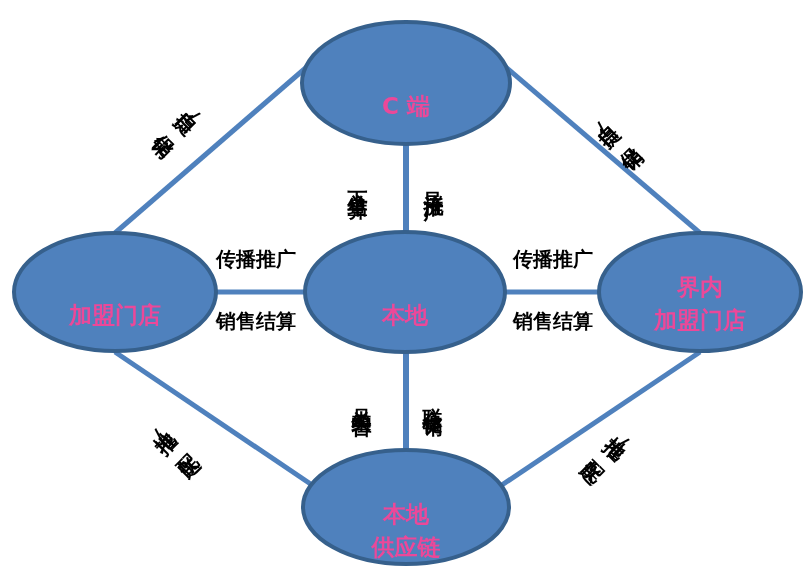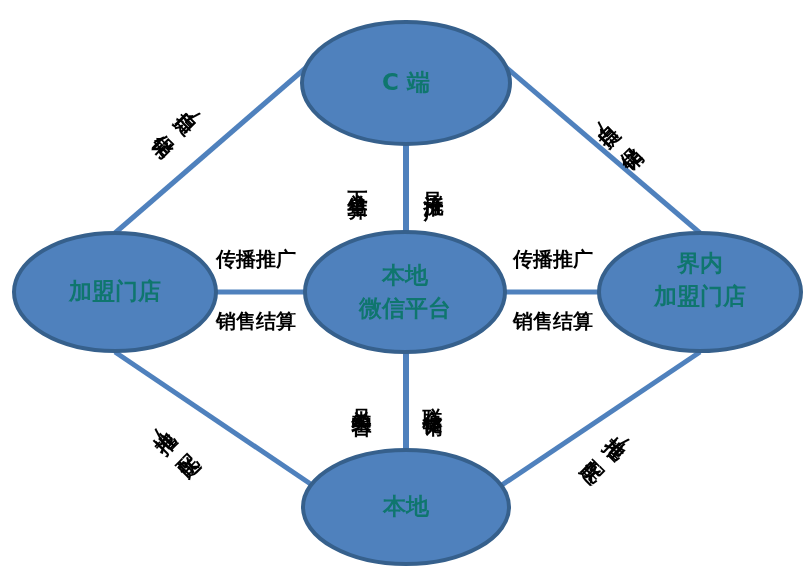--- a/index.html
+++ b/index.html
@@ -16,26 +16,27 @@
   .connector{stroke:#4f81bd;fill:none;}
   .connector.v{stroke-width:6;}
   .connector.h{stroke-width:5;}
   .connector.d{stroke-width:5;}
   .node-ellipse{fill:#4f81bd;stroke:#36608c;stroke-width:4;}
 
   
   .node-text{
     position:absolute;
     transform:translate(-50%,-50%);
-    color:#0f766e;
+    color:#ec4899;
     font-weight:bold;
     font-size:23px;
     line-height:1.45;
     text-align:center;
     white-space:nowrap;
+    margin-top:24px;
   }
   .nt-top   {left:406px;top:83px;}
   .nt-left  {left:115px;top:292px;}
   .nt-center{left:405px;top:292px;}
   .nt-right {left:700px;top:280px;}
   .nt-bottom{left:406px;top:507px;}
 
   
   .edge-label{
     position:absolute;
@@ -91,28 +92,28 @@
   </svg>
 
   <div class="node-text nt-top">
     <div>C 端</div>
   </div>
   <div class="node-text nt-left">
     <div>加盟门店</div>
   </div>
   <div class="node-text nt-center">
     <div>本地</div>
-    <div>微信平台</div>
   </div>
   <div class="node-text nt-right">
     <div>界内</div>
     <div>加盟门店</div>
   </div>
   <div class="node-text nt-bottom">
     <div>本地</div>
+    <div>供应链</div>
   </div>
 
   <div class="edge-label vert rot-cw lbl-tl">自提/促销</div>
   <div class="edge-label vert rot-ccw lbl-tr">自提/促销</div>
 
   <div class="edge-label vert lbl-tvl">下单结算</div>
   <div class="edge-label vert lbl-tvr">导流推广</div>
 
   <div class="edge-label lbl-lht">传播推广</div>
   <div class="edge-label lbl-lhb">销售结算</div>

